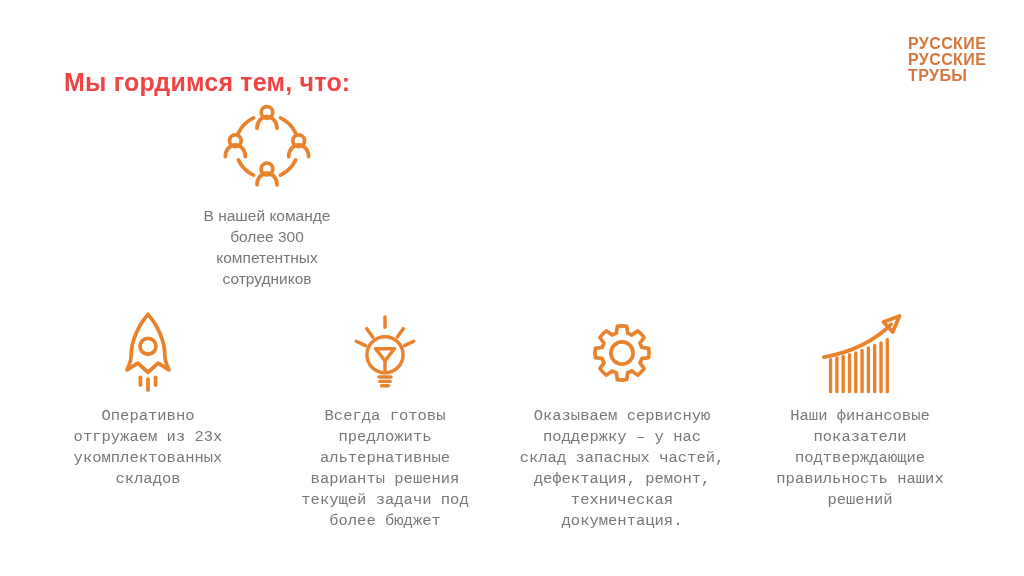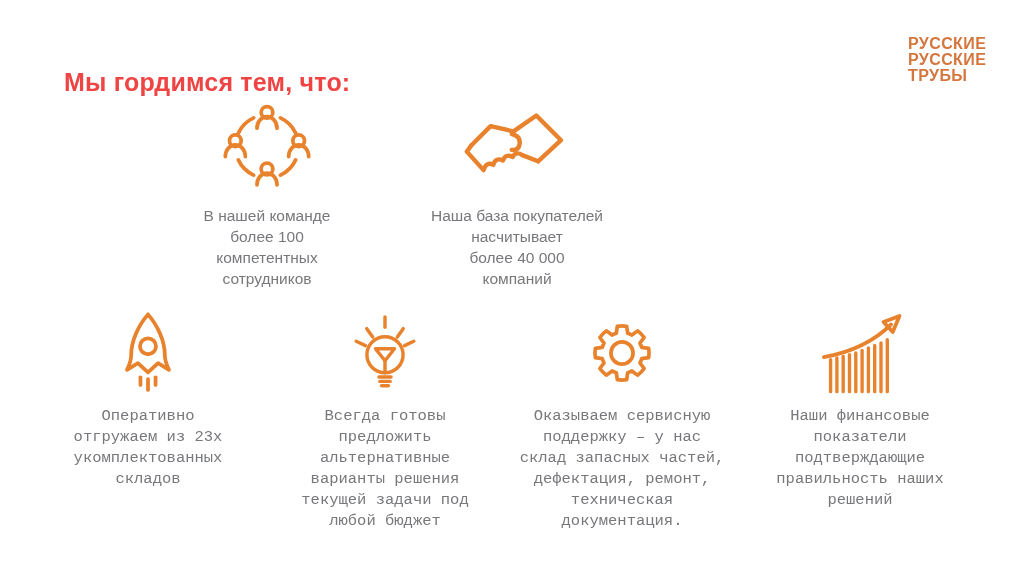--- a/index.html
+++ b/index.html
@@ -66,41 +66,25 @@
           <circle cx="60" cy="79" r="7"></circle>
             <path d="M48 98 A12 14 0 0 1 72 98"></path>
           <path d="M76.1 17.6 A38 38 0 0 1 94.4 35.9"></path>
           <path d="M94.4 68.1 A38 38 0 0 1 76.1 86.4"></path>
           <path d="M43.9 86.4 A38 38 0 0 1 25.6 68.1"></path>
           <path d="M25.6 35.9 A38 38 0 0 1 43.9 17.6"></path>
         </g>
       </svg>
     </div>
     <div class="label">В нашей команде
-более 100
+более 300
 компетентных
 сотрудников</div>
   </div>
 
-  <div class="feature row-top f2">
-    <div class="icon">
-      <svg width="106" height="88" viewBox="0 0 120 100">
-        <g class="stroke" stroke-width="5">
-          <path d="M56 30 L82 12 L110 40 L84 64"></path>
-          <path d="M8 46 L30 24 L56 30"></path>
-          <path d="M8 46 L3 53 L22 74 q3 -10 11 -6 q3 -9 11 -5 q3 -8 11 -4 q4 -7 11 -2 L84 64"></path>
-          <path d="M54 33 q10 2 9 11 q-1 8 -9 7"></path>
-        </g>
-      </svg>
-    </div>
-    <div class="label">Наша база покупателей
-насчитывает
-более 40 000
-компаний</div>
-  </div>
 
 
   <div class="feature row-bottom f4">
     <div class="icon">
       <svg width="84" height="84" viewBox="0 0 100 100">
         <g class="stroke" stroke-width="4.5">
           <path d="M50 4 C38 18 30 36 30 52 C30 58 28 64 25 70 L38 62 L50 73 L62 62 L75 70 C72 64 70 58 70 52 C70 36 62 18 50 4 Z"></path>
           <circle cx="50" cy="42" r="9.5"></circle>
           <path d="M41 79 V88"></path>
             <path d="M50 81 V94"></path>
@@ -130,21 +114,21 @@
           <path d="M72.7 41.4 L83.5 36.4"></path>
             <path d="M27.3 41.4 L16.5 36.4"></path>
         </g>
       </svg>
     </div>
     <div class="label">Всегда готовы
 предложить
 альтернативные
 варианты решения
 текущей задачи под
-любой бюджет</div>
+более бюджет</div>
   </div>
 
   <div class="feature row-bottom f6">
     <div class="icon">
       <svg width="82" height="82" viewBox="0 0 100 100">
         <g class="stroke" stroke-width="4.5">
           <path d="M74 43.1 L82.5 44.3 A33 33 0 0 1 82.5 55.7 L74 56.9 A25 25 0 0 1 71.9 62.1
                    L77 68.9 A33 33 0 0 1 68.9 77 L62.1 71.9 A25 25 0 0 1 56.9 74
                    L55.7 82.5 A33 33 0 0 1 44.3 82.5 L43.1 74 A25 25 0 0 1 37.9 71.9
                    L31.1 77 A33 33 0 0 1 23 68.9 L28.1 62.1 A25 25 0 0 1 26 56.9

